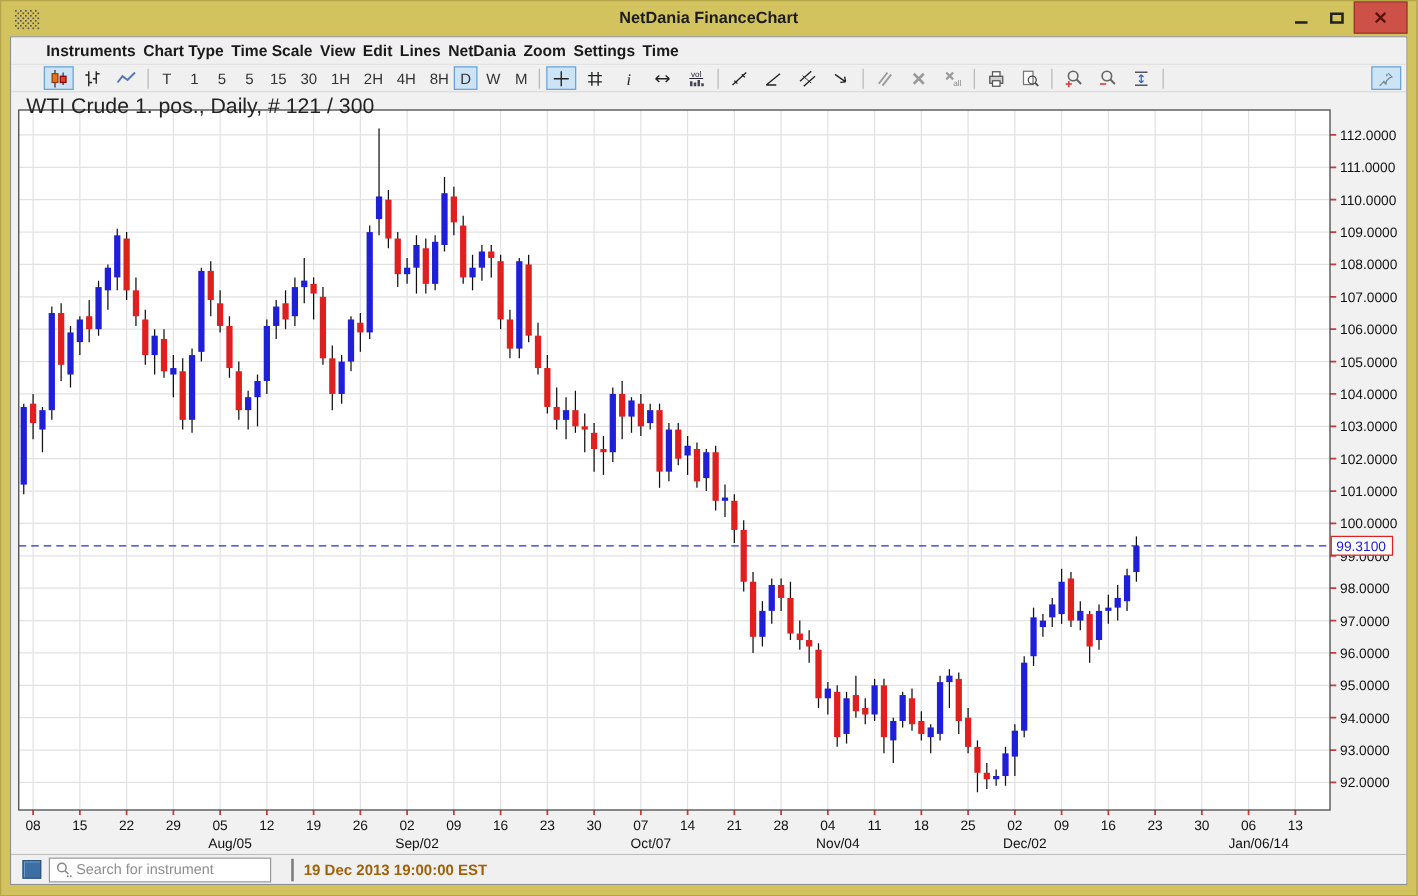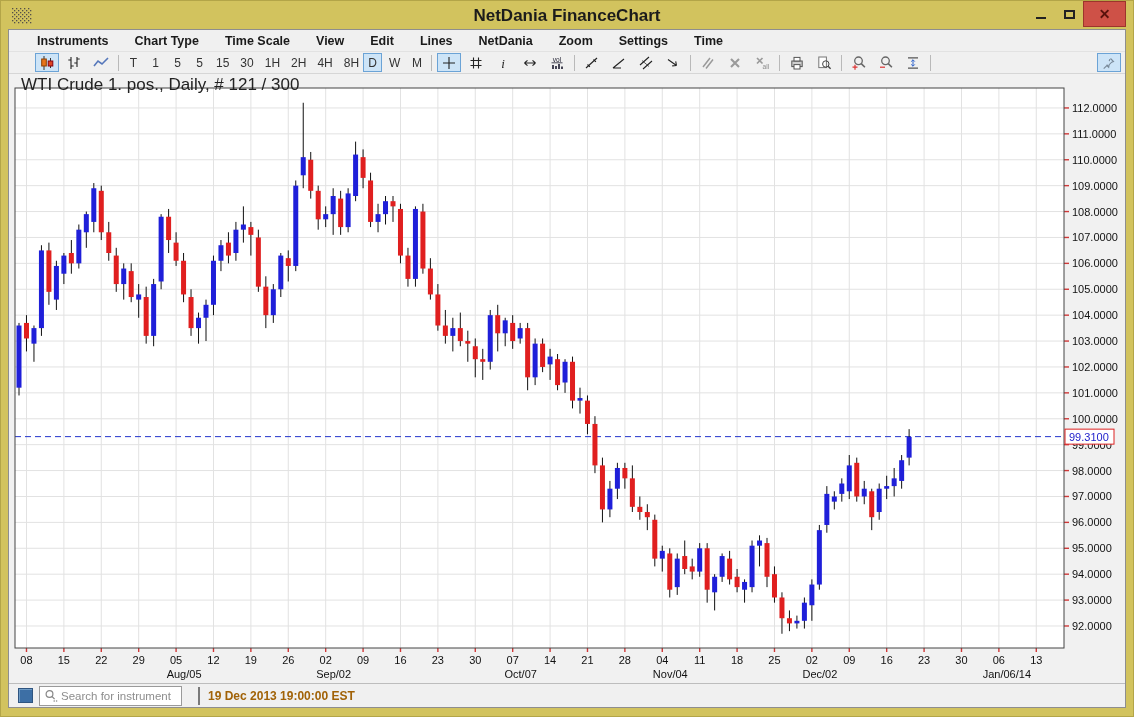--- a/index.html
+++ b/index.html
@@ -1,49 +1,49 @@
 <!DOCTYPE html>
 <html><head>
 <meta charset="utf-8">
 <style>
   html,body{margin:0;padding:0;background:#888;}
   *{box-sizing:border-box;}
   .window{position:relative;width:1134px;height:717px;background:#d2c35e;font-family:"Liberation Sans",sans-serif;border:1px solid #b3a548;overflow:hidden;}
   
   .titlebar{position:absolute;top:0;left:0;right:0;height:28px;}
   .app-icon{position:absolute;left:10px;top:6px;width:22px;height:17px;}
-  .title-text{position:absolute;left:0;right:0;top:5px;text-align:center;font-size:17px;font-weight:bold;color:#1c1c1c;}
+  .title-text{position:absolute;left:0;right:0;top:5px;text-align:center;font-size:13px;font-weight:bold;color:#1c1c1c;}
   .winbtn{position:absolute;top:0;height:26px;display:flex;align-items:center;justify-content:center;font-size:13px;color:#222;cursor:default;}
   .btn-min{left:1028px;width:24px;}
   .btn-min .glyph{width:10px;height:2px;background:#222;margin-top:8px;}
   .btn-max{left:1056px;width:24px;}
   .btn-max .glyph{width:11px;height:9px;border:2px solid #222;}
   .btn-close{left:1082px;width:43px;background:#ce5147;border:1px solid #9c342c;}
   .btn-close .glyph-x{font-size:14px;font-weight:bold;color:#58120c;line-height:1;}
   
   .content{position:absolute;left:7px;right:7px;top:28px;bottom:8px;background:#f0f0f0;border:1px solid #8e8e8e;display:flex;flex-direction:column;}
   
-  .menubar{height:22px;display:flex;align-items:center;padding-left:28px;gap:26px;background:#f0f0f0;border-bottom:1px solid #e2e2e2;}
+  .menubar{height:22px;display:flex;align-items:center;padding-left:28px;gap:6px;background:#f0f0f0;border-bottom:1px solid #e2e2e2;}
   .menu-item{font-size:12.5px;font-weight:bold;color:#1a1a1a;cursor:default;white-space:nowrap;}
   
   .toolbar{height:22px;display:flex;align-items:center;padding:0 4px 0 26px;background:#f0f0f0;border-bottom:1px solid #d6d6d6;}
   .tb-sep{width:1px;height:16px;background:#b9b9b9;margin:0 5px;}
   .tb-btn{height:19px;min-width:19px;padding:0 3px;display:flex;align-items:center;justify-content:center;
           font-size:12px;color:#333;border:1px solid transparent;cursor:default;}
   .tb-btn.active{background:#cde4f7;border:1px solid #6ba3d6;}
   .tb-btn svg{display:block;}
   .tb-pin{margin-left:auto;}
   
   .chart-area{flex:1;position:relative;background:#f1f1f1;}
   .chart-label{position:absolute;left:12px;top:1px;font-size:17px;color:#222;z-index:2;}
   .chart-svg{position:absolute;left:0;top:0;}
   
   .statusbar{height:24px;background:#f0f0f0;border-top:1px solid #bdbdbd;display:flex;align-items:center;}
   .instr-square{width:15px;height:15px;margin-left:9px;background:#3d6fa5;border:1px solid #2f5580;box-shadow:inset 1px 1px 0 #6f9cc6;}
-  .search-box{width:143px;height:20px;margin-left:6px;background:#fff;border:1px solid #9a9a9a;display:flex;align-items:center;padding:0 3px;}
+  .search-box{width:178px;height:20px;margin-left:6px;background:#fff;border:1px solid #9a9a9a;display:flex;align-items:center;padding:0 3px;}
   .search-box input{border:none;outline:none;flex:1;min-width:0;font-size:11.5px;font-family:"Liberation Sans",sans-serif;color:#333;background:transparent;}
   .search-box input::placeholder{color:#8d8d8d;}
   .status-sep{width:2px;height:18px;background:#7a7a7a;margin-left:16px;}
   .timestamp{margin-left:8px;font-size:12px;font-weight:bold;color:#a16207;white-space:nowrap;}
 </style>
 </head>
 <body>
 
 <div class="window">
 

